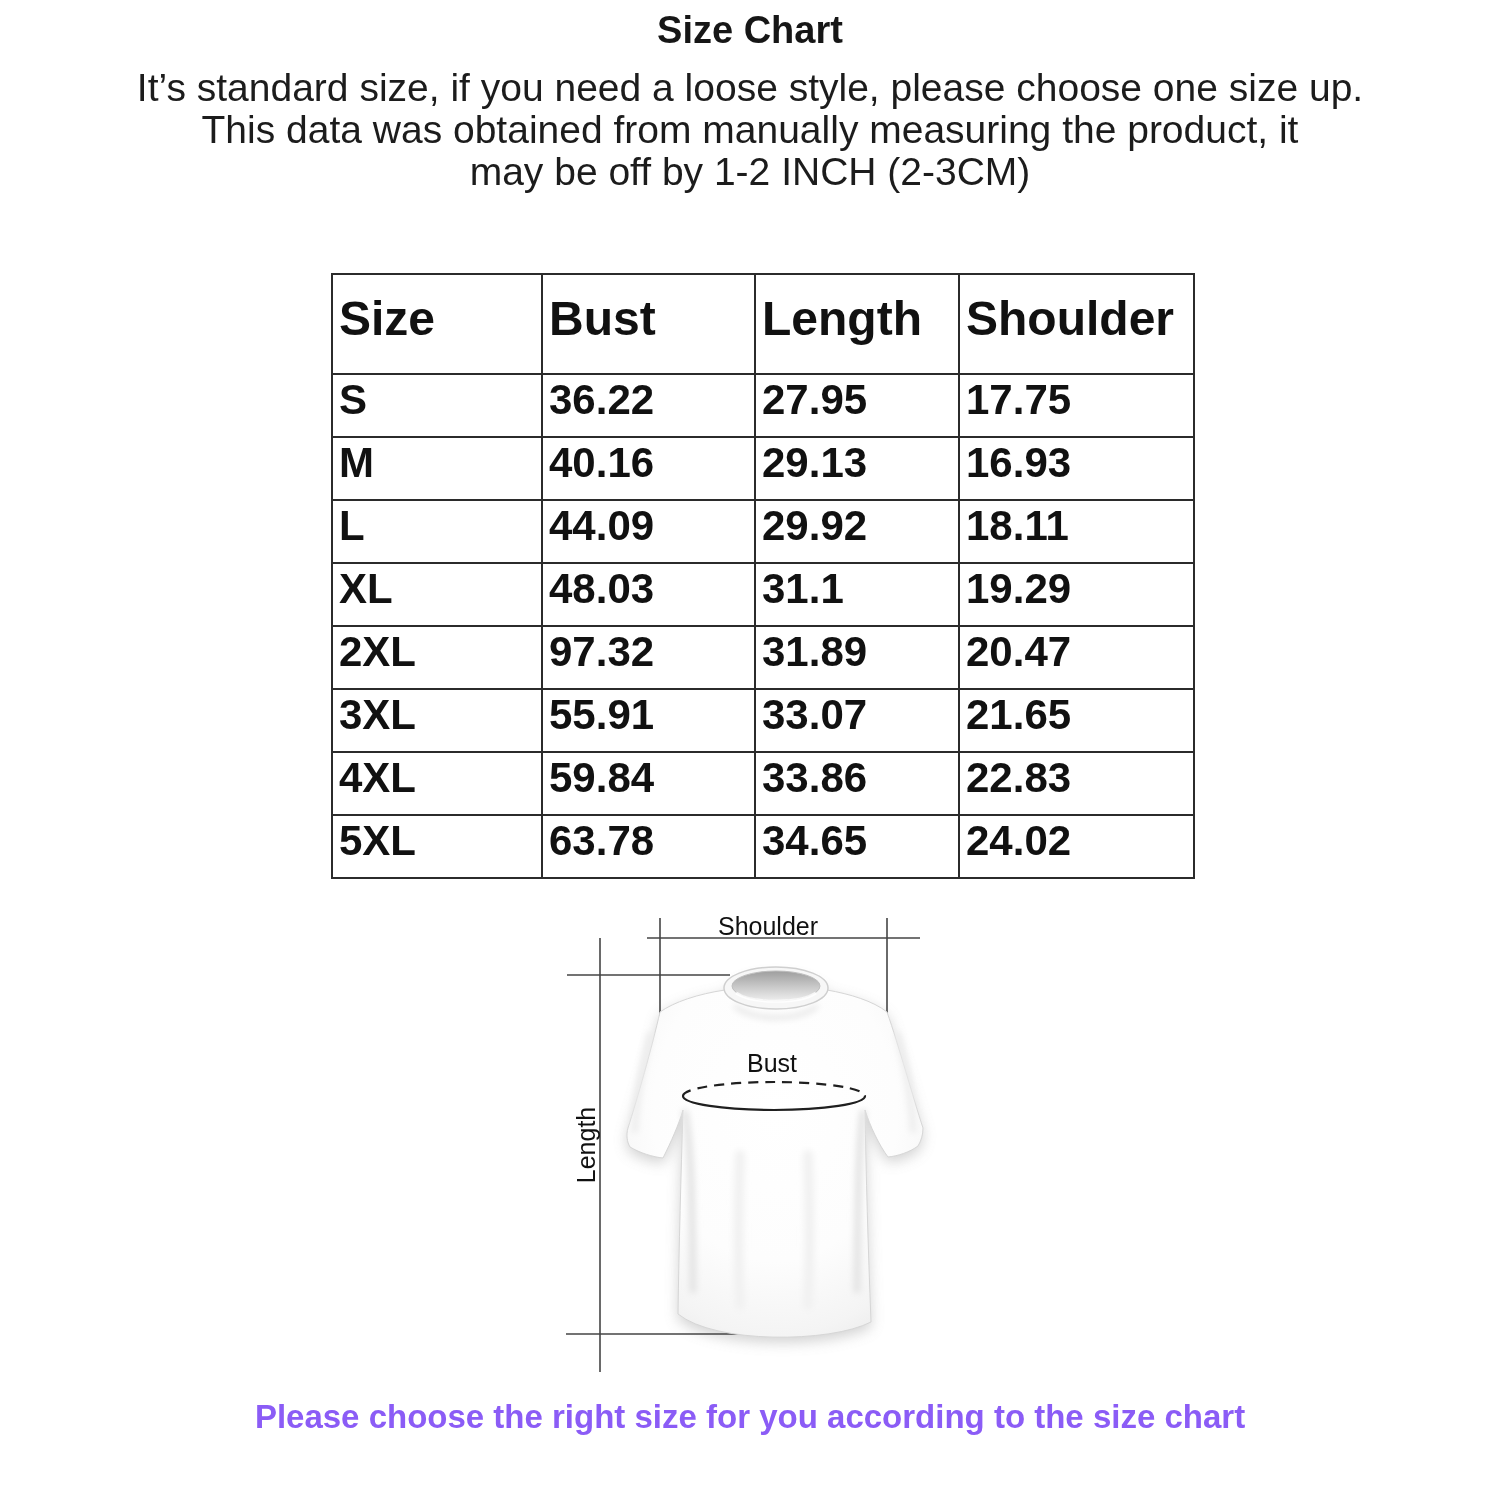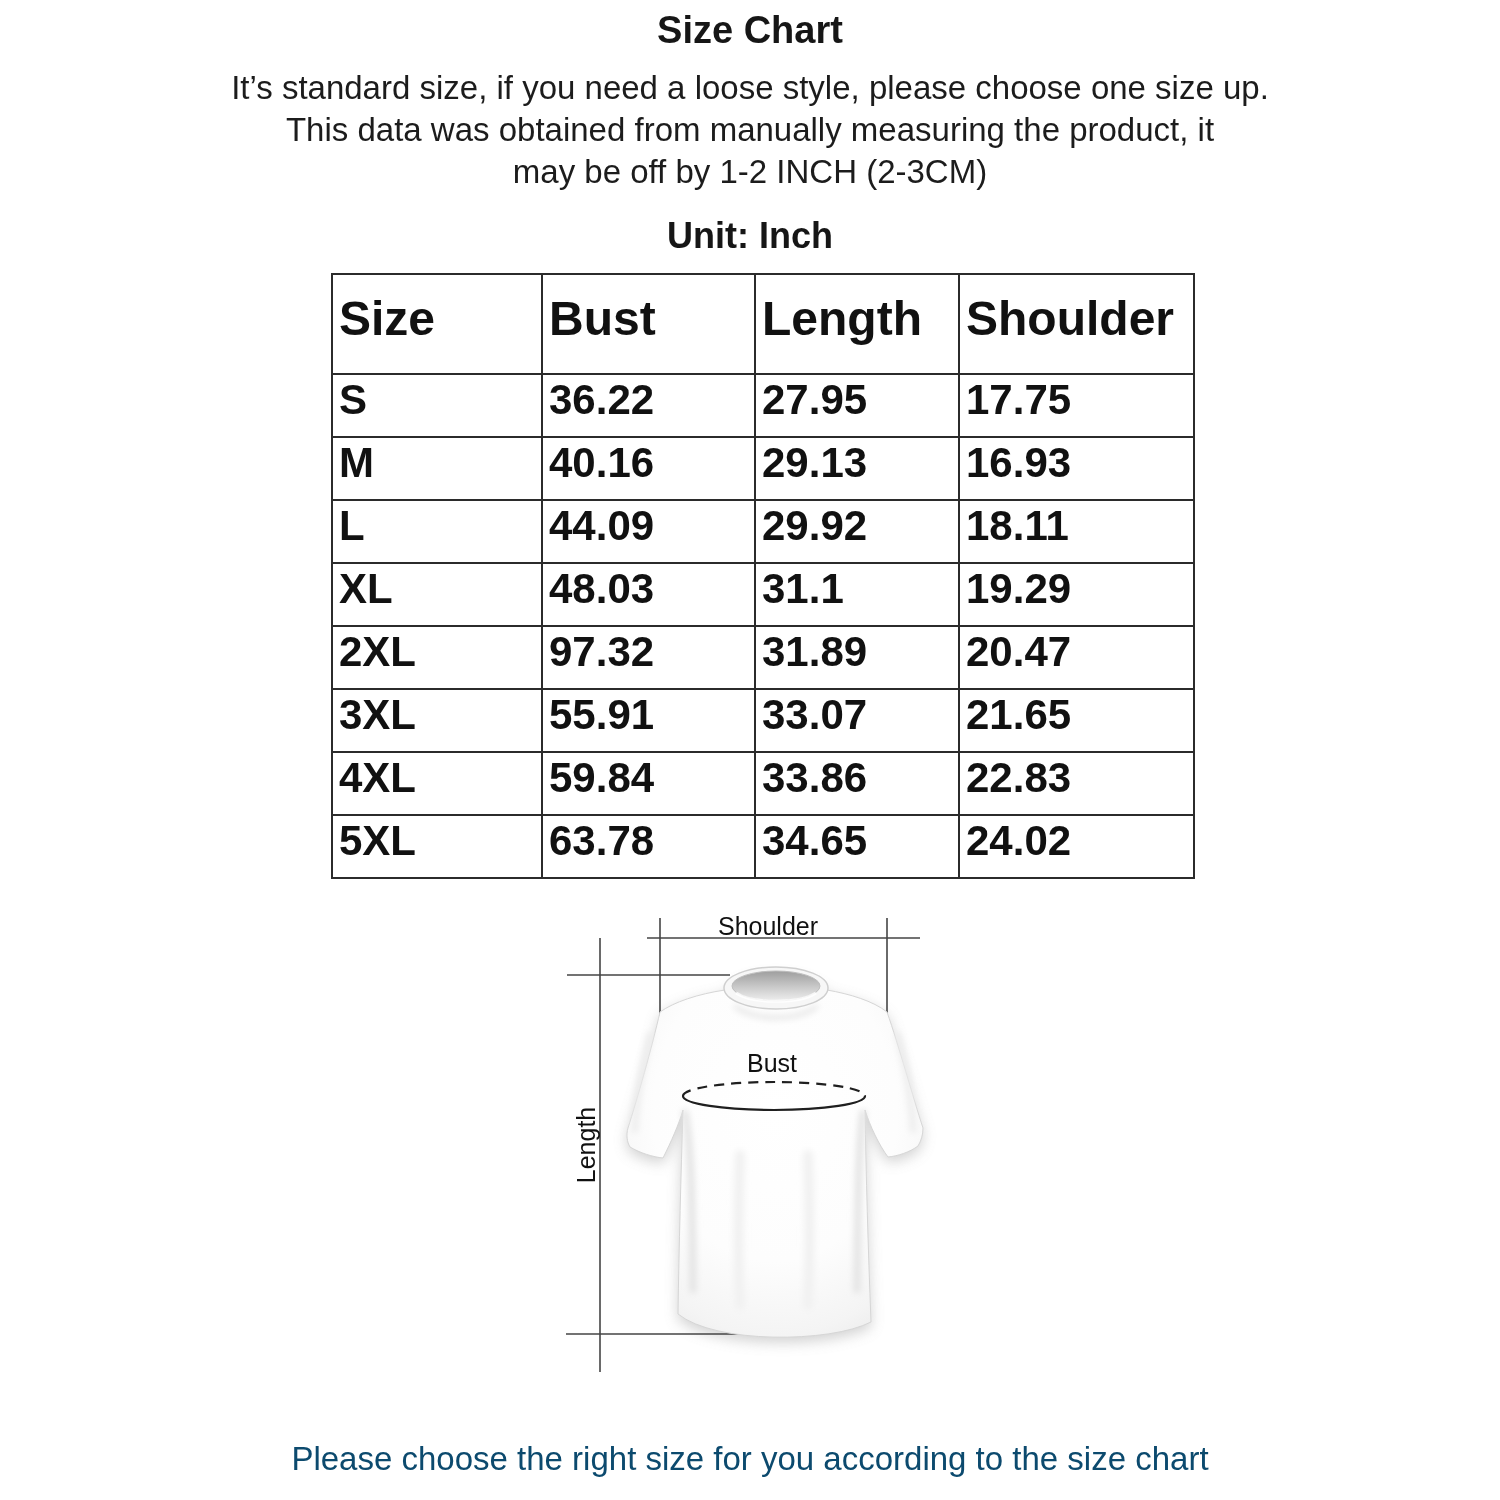--- a/index.html
+++ b/index.html
@@ -13,21 +13,21 @@
   }
   .page-title{
     position:absolute;top:6px;left:0;width:100%;
     text-align:center;
     font-size:38px;line-height:48px;font-weight:700;
     color:#161616;
   }
   .description{
     position:absolute;top:67px;left:0;width:100%;
     text-align:center;
-    font-size:33px;line-height:42px;font-weight:400;
+    font-size:39px;line-height:42px;font-weight:400;
     color:#1c1c1c;
   }
   .unit-label{
     position:absolute;top:214px;left:0;width:100%;
     text-align:center;
     font-size:36px;line-height:44px;font-weight:700;
     color:#161616;
   }
   .size-table{
     position:absolute;left:331px;top:273px;
@@ -56,39 +56,37 @@
     position:absolute;left:540px;top:895px;
     width:420px;height:500px;
   }
   .diagram text{
     font-family:"Liberation Sans", sans-serif;
     font-size:25px;fill:#111111;
   }
   .footer-note{
     position:absolute;top:1395px;left:0;width:100%;
     text-align:center;
-    font-size:33px;line-height:44px;font-weight:400;
-    color:#0c4a6e;
-    margin-top:42px;
+    font-size:33px;line-height:44px;font-weight:700;
+    color:#8b5cf6;
   }
 </style>
 </head>
 <body>
 
 <div class="page">
 
   <div class="page-title">Size Chart</div>
 
   <div class="description">
     <div>It’s standard size, if you need a loose style, please choose one size up.</div>
     <div>This data was obtained from manually measuring the product, it</div>
     <div>may be off by 1-2 INCH (2-3CM)</div>
   </div>
 
-  <div class="unit-label">Unit: Inch</div>
 
   <table class="size-table">
     <colgroup>
       <col style="width:210px">
         <col style="width:213px">
         <col style="width:204px">
         <col style="width:235px">
     </colgroup>
     <thead>
       <tr>

